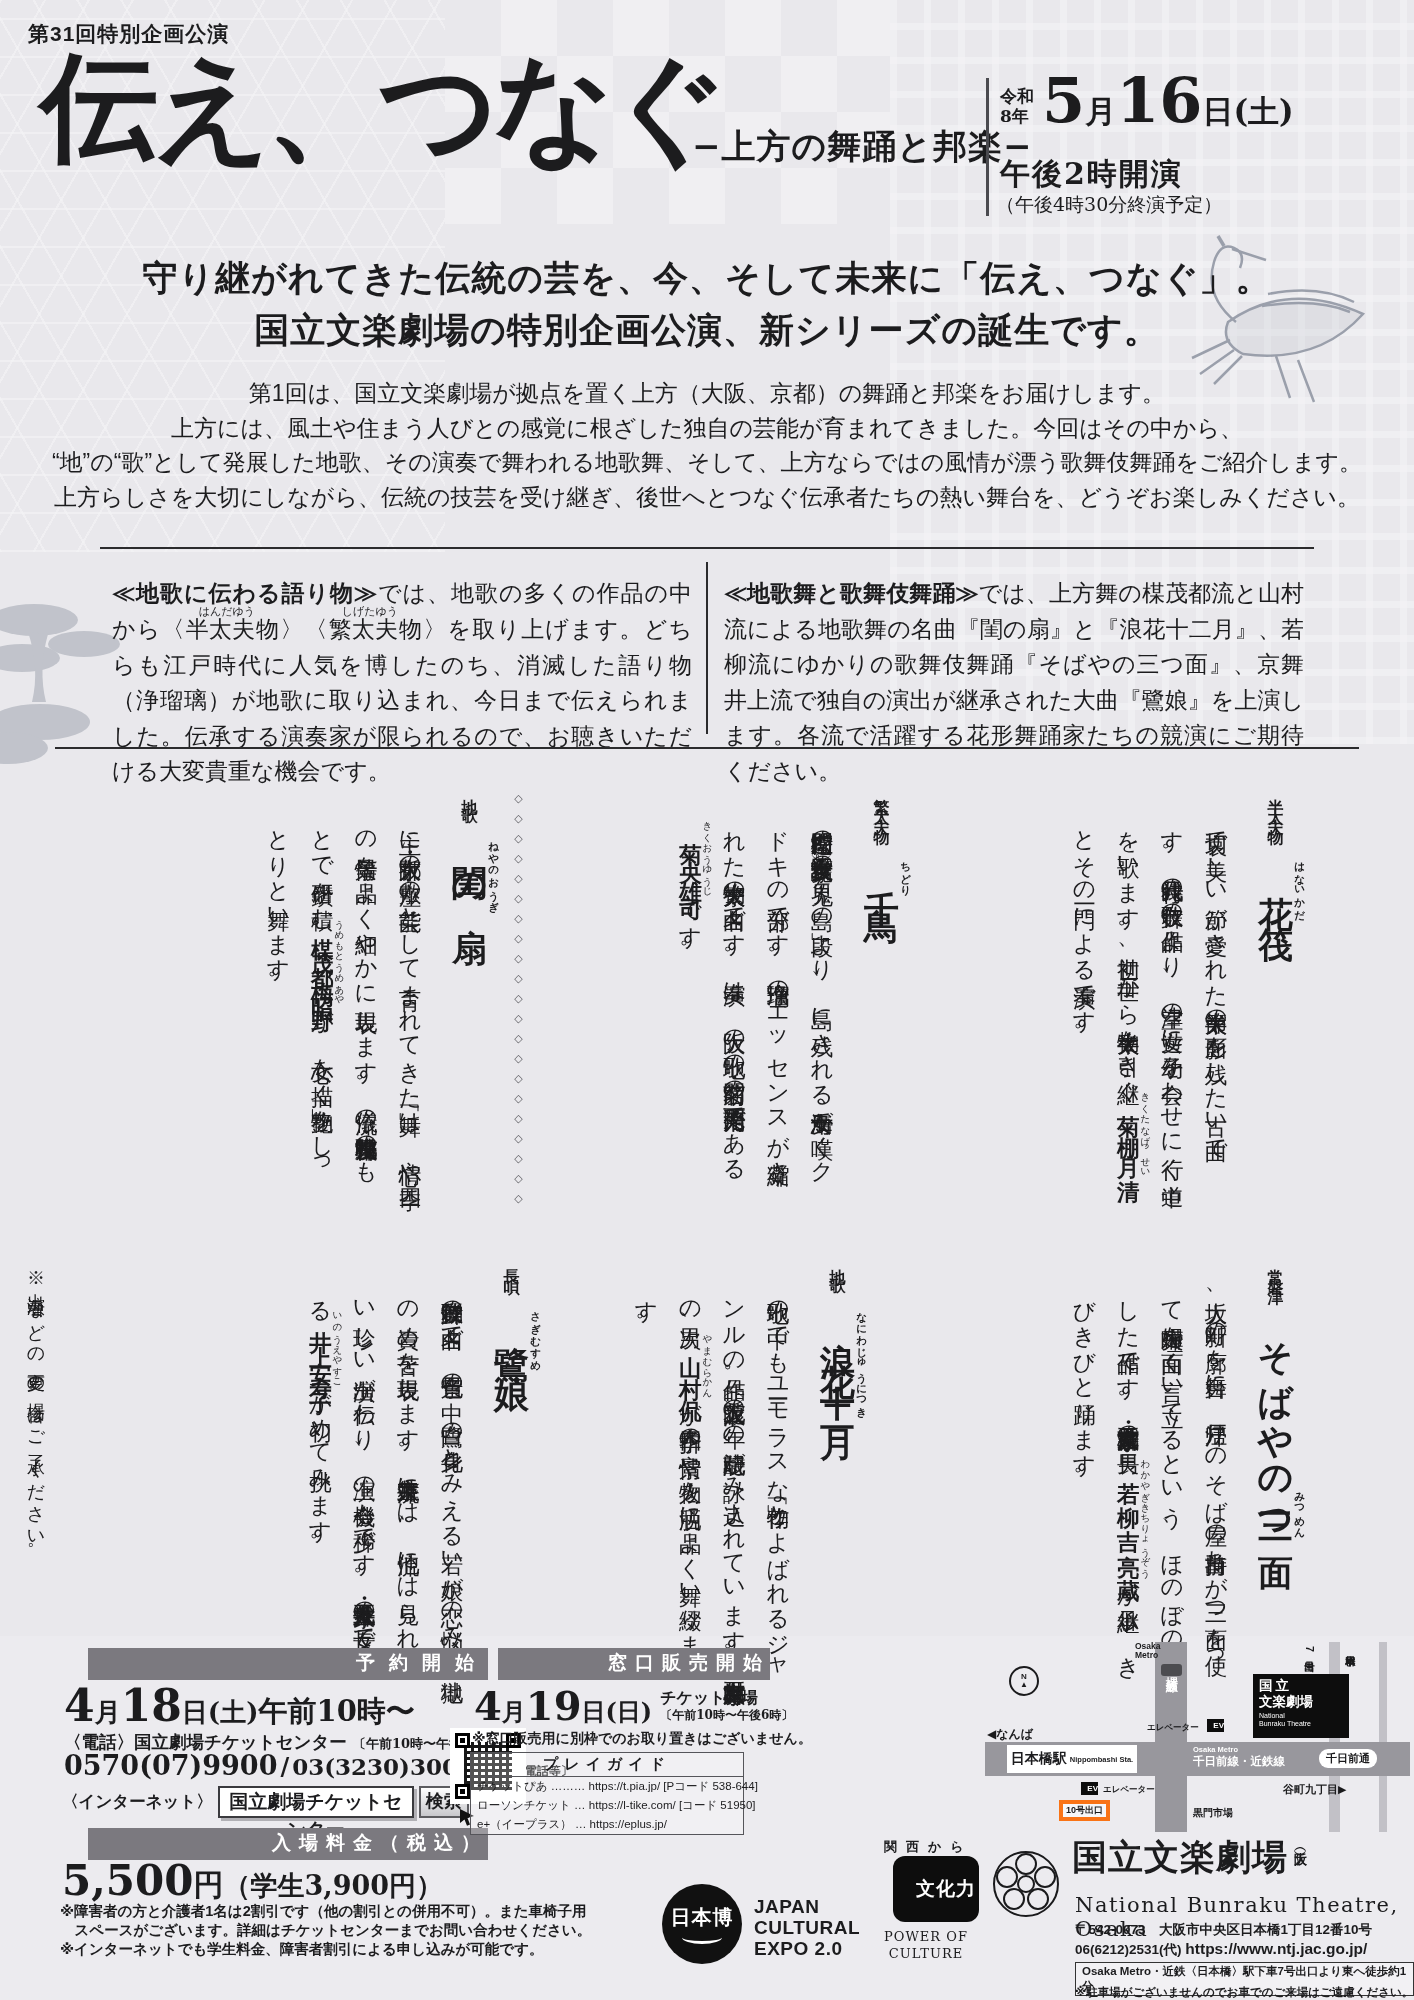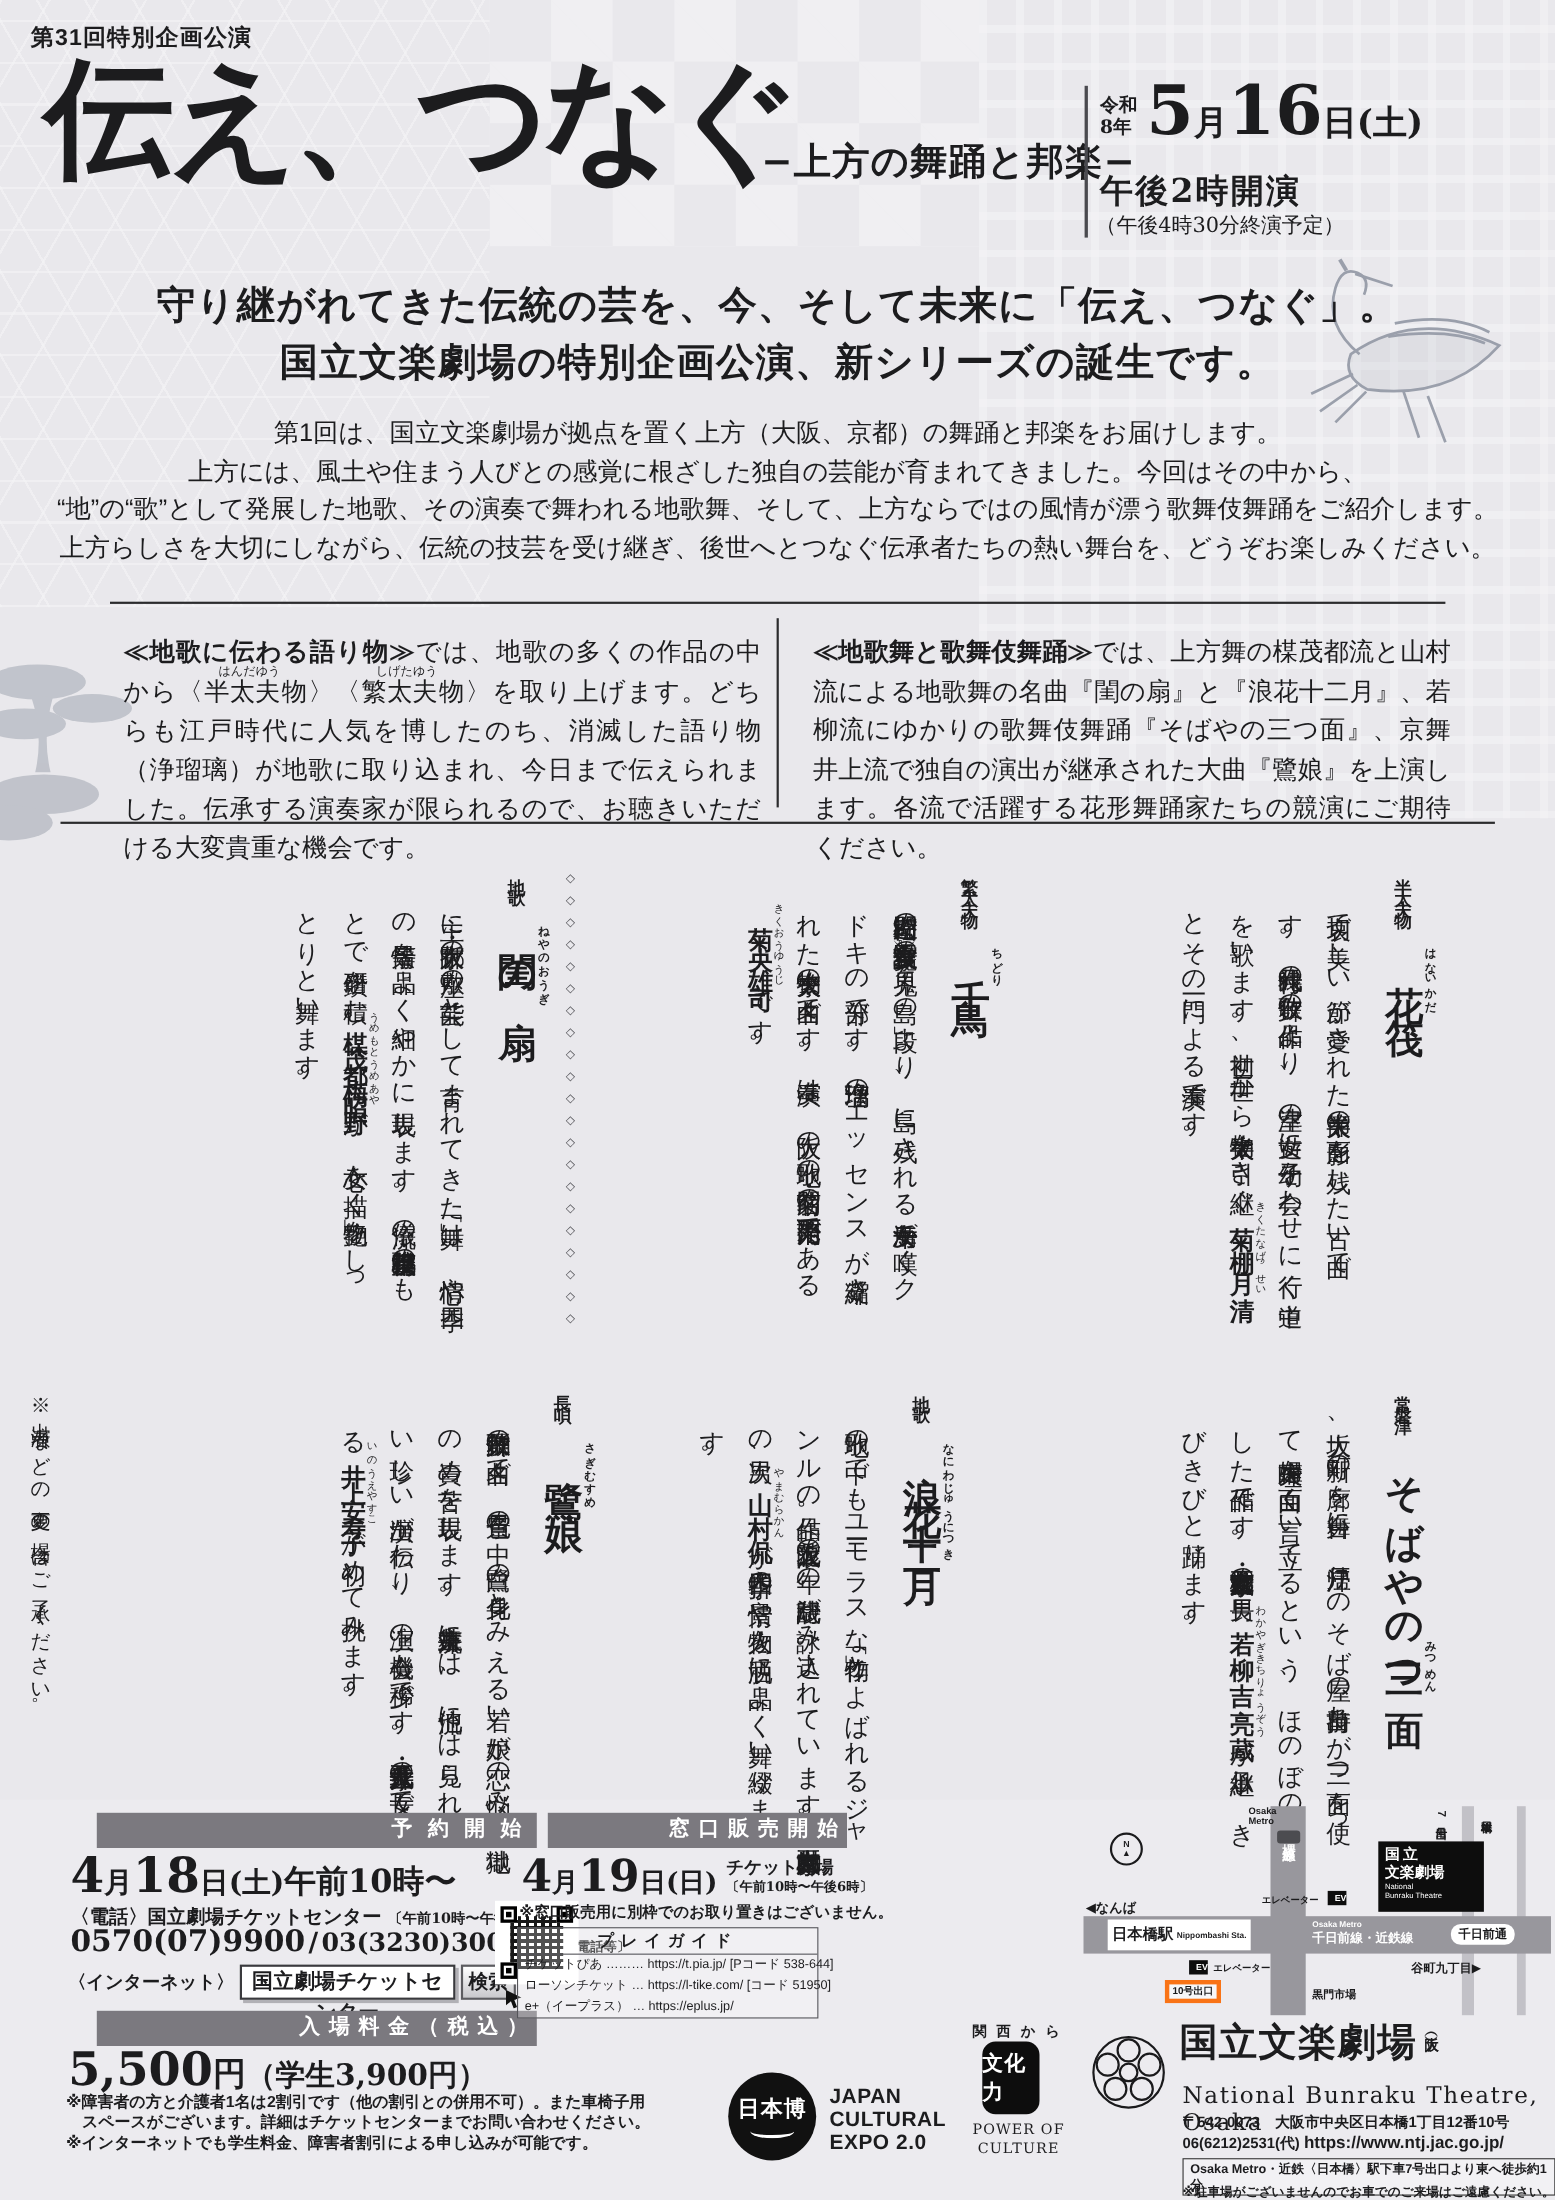--- a/index.html
+++ b/index.html
@@ -82,22 +82,22 @@
   #window-note{left:472px;top:1730px;font-size:14px;font-weight:600;}
   #playguide{left:470px;top:1752px;width:272px;border:1.5px solid #55555a;background:rgba(255,255,255,.25);}
   #playguide .pg-head{text-align:center;font-size:15px;font-weight:700;letter-spacing:6px;border-bottom:1px solid #55555a;padding:2px 0;}
   #playguide .pg-row{font-size:11.5px;line-height:17px;padding:1px 6px;white-space:nowrap;}
   #nipponhaku{left:662px;top:1884px;width:80px;height:80px;border-radius:50%;background:#111;color:#fff;
      display:flex;align-items:center;justify-content:center;flex-direction:column;}
   #nipponhaku .nh{font-size:20px;font-weight:900;letter-spacing:1px;}
   #nipponhaku .wave{width:40px;height:10px;border-bottom:3px solid #fff;border-radius:0 0 50% 50%;}
   #expo-text{left:754px;top:1896px;font-weight:900;font-size:19px;line-height:21px;letter-spacing:.5px;}
   #kansai{left:884px;top:1838px;font-size:13px;font-weight:700;letter-spacing:9px;}
-  #bunkaryoku{left:893px;top:1856px;width:52px;height:66px;background:#0d0d0d;border-radius:12px;color:#fff;
-     display:flex;align-items:center;justify-content:center;font-size:19px;font-weight:900;letter-spacing:1px;}
+  #bunkaryoku{left:893px;top:1856px;width:66px;height:66px;background:#0d0d0d;border-radius:12px;color:#fff;
+     display:flex;align-items:center;justify-content:center;font-size:19px;font-weight:900;letter-spacing:1px;padding-left:20px;}
   #power{left:880px;top:1928px;width:92px;text-align:center;font-size:13px;line-height:17px;letter-spacing:1px;}
   
   #map{left:985px;top:1642px;width:425px;height:190px;font-family:"Liberation Sans","DejaVu Sans",sans-serif;}
   .road{position:absolute;background:#98979d;}
   .roadthin{position:absolute;background:#c2c1c7;}
   #map .lbl{position:absolute;color:#1a1a1c;font-weight:700;}
   .evbox{position:absolute;width:17px;height:13px;background:#0d0d0d;color:#fff;font-size:8px;font-weight:800;text-align:right;line-height:13px;}
   #m-station{position:absolute;left:22px;top:103px;width:130px;height:28px;background:#fff;display:flex;align-items:center;justify-content:center;gap:3px;}
   #m-theatre{position:absolute;left:268px;top:32px;width:96px;height:64px;background:#0d0d0d;color:#fff;padding:4px 6px;box-sizing:border-box;line-height:1.15;}
   #m-compass{position:absolute;left:24px;top:24px;width:26px;height:26px;border:2px solid #1a1a1c;border-radius:50%;
@@ -172,21 +172,21 @@
   <div class="abs sans" id="lead-body">
     <div>第1回は、国立文楽劇場が拠点を置く上方（大阪、京都）の舞踊と邦楽をお届けします。</div>
     <div>上方には、風土や住まう人びとの感覚に根ざした独自の芸能が育まれてきました。今回はその中から、</div>
     <div>“地”の“歌”として発展した地歌、その演奏で舞われる地歌舞、そして、上方ならではの風情が漂う歌舞伎舞踊をご紹介します。</div>
     <div>上方らしさを大切にしながら、伝統の技芸を受け継ぎ、後世へとつなぐ伝承者たちの熱い舞台を、どうぞお楽しみください。</div>
   </div>
 
   <div class="rule" style="left:100px;top:547px;width:1214px;height:2px;"></div>
   <p class="introcol" style="left:112px;top:552px;"><b>≪地歌に伝わる語り物≫</b><span>では、地歌の多くの作品の中から〈</span><ruby><span>半太夫</span><rt>はんだゆう</rt></ruby><span>物〉〈</span><ruby><span>繁太夫</span><rt>しげたゆう</rt></ruby><span>物〉を取り上げます。どちらも江戸時代に人気を博したのち、消滅した語り物（浄瑠璃）が地歌に取り込まれ、今日まで伝えられました。伝承する演奏家が限られるので、お聴きいただける大変貴重な機会です。</span></p>
   <div class="rule" style="left:706px;top:562px;width:2px;height:172px;"></div>
-  <p class="introcol" style="left:724px;top:552px;margin-left:15px;"><b>≪地歌舞と歌舞伎舞踊≫</b><span>では、上方舞の楳茂都流と山村流による地歌舞の名曲『閨の扇』と『浪花十二月』、若柳流にゆかりの歌舞伎舞踊『そばやの三つ面』、京舞井上流で独自の演出が継承された大曲『鷺娘』を上演します。各流で活躍する花形舞踊家たちの競演にご期待ください。</span></p>
+  <p class="introcol" style="left:724px;top:552px;"><b>≪地歌舞と歌舞伎舞踊≫</b><span>では、上方舞の楳茂都流と山村流による地歌舞の名曲『閨の扇』と『浪花十二月』、若柳流にゆかりの歌舞伎舞踊『そばやの三つ面』、京舞井上流で独自の演出が継承された大曲『鷺娘』を上演します。各流で活躍する花形舞踊家たちの競演にご期待ください。</span></p>
   <div class="rule" style="left:55px;top:747px;width:1304px;height:2px;"></div>
 
   <section class="program row1" style="right:108px;">
     <div class="phead">
       <span class="genre">半太夫物</span>
       <span class="ptitle"><ruby><span>花筏</span><rt>はないかだ</rt></ruby></span>
     </div>
     <p class="pbody"><span>哀切で美しい節が愛された半太夫節の面影を残した古い曲です。元禄時代の歌舞伎の作品より、室津の遊女に幼子を会わせに行く道中を歌います。初世、二世から半太夫物を引き継ぐ</span><ruby><b>菊棚月清</b><rt>きくたなげっせい</rt></ruby><span>とその一門による演奏です。</span></p>
   </section>
 

